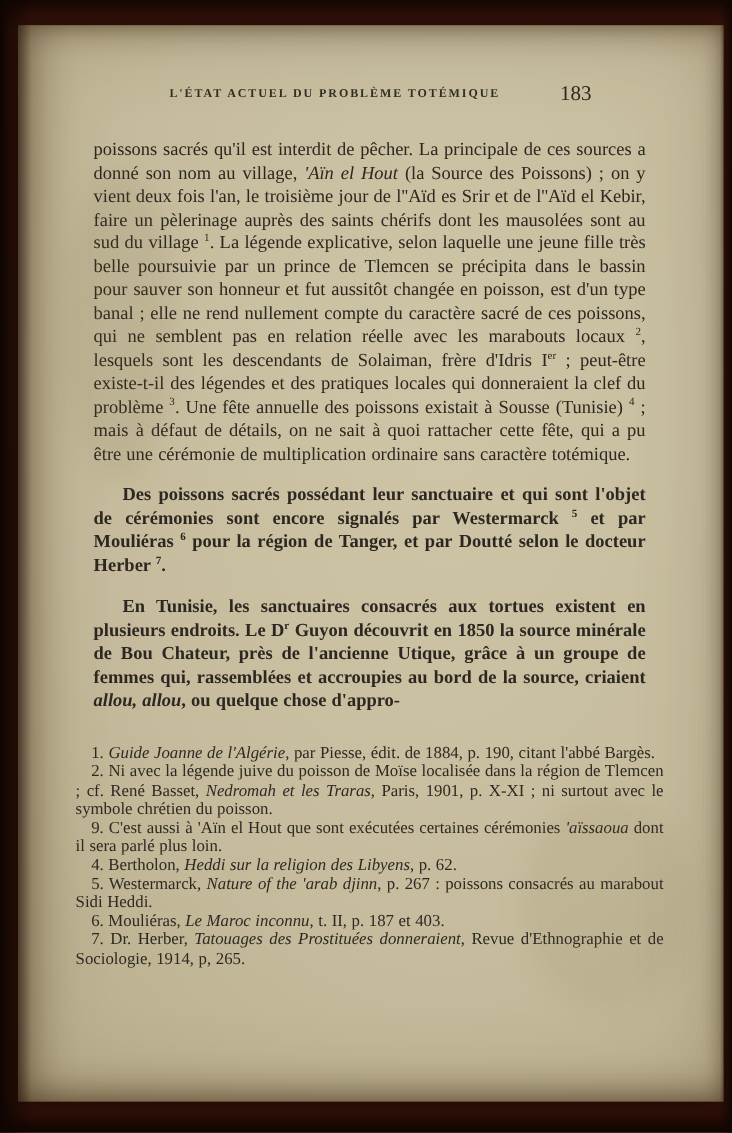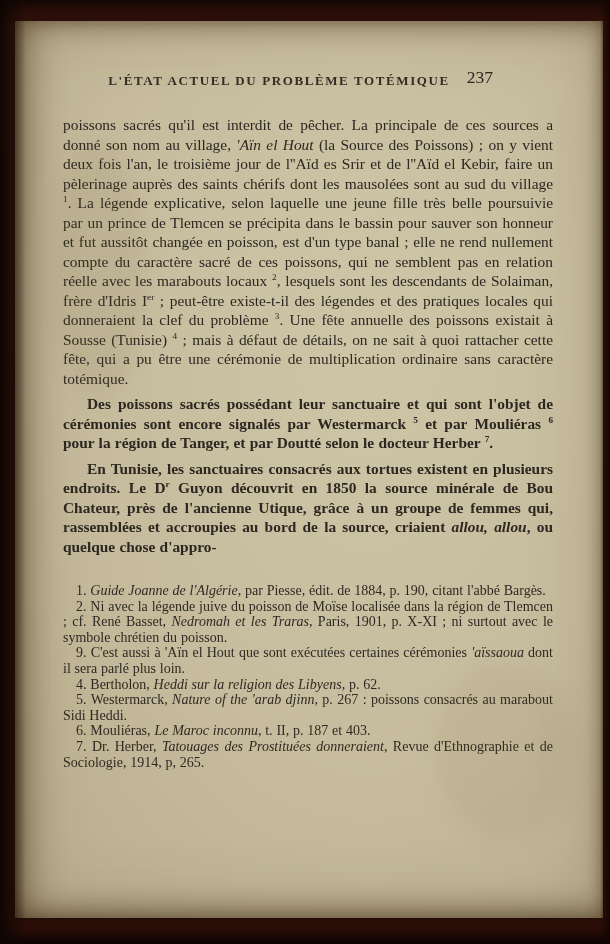--- a/index.html
+++ b/index.html
@@ -62,41 +62,41 @@
   .stain.a { left: 40px; top: 120px; width: 90px; height: 260px; background: rgba(120,95,55,0.10); }
   .stain.b { left: 420px; top: 640px; width: 140px; height: 180px; background: rgba(120,95,55,0.08); }
 
   .page-header {
     position: relative;
     margin: 52px 48px 0 48px;
     height: 22px;
   }
   .running-title {
     text-align: center;
-    font-size: 13px;
+    font-size: 10px;
     font-weight: bold;
     letter-spacing: 1.6px;
     color: #332d24;
     padding-right: 60px;
     white-space: nowrap;
   }
   .page-number {
     position: absolute;
     right: 62px;
     top: -6px;
     font-size: 17.5px;
     color: #2c2720;
   }
 
   .text-block {
     margin: 20px 48px 0 48px;
     width: 490px;
   }
   .para {
-    margin: 0;
+    margin: 15px;
     font-size: 15.4px;
     line-height: 19.5px;
     text-align: justify;
     hyphens: auto;
     word-spacing: 0.4px;
   }
   .para.indent { text-indent: 24px; margin-top: 6px; font-weight: bold; }
   .para.first  { text-indent: 0; }
   sup {
     font-size: 0.6em;
@@ -121,21 +121,21 @@
 </head>
 <body>
 
 <div class="scan">
   <div class="page">
     <div class="stain a"></div>
     <div class="stain b"></div>
 
     <header class="page-header">
       <div class="running-title">L'ÉTAT ACTUEL DU PROBLÈME TOTÉMIQUE</div>
-      <div class="page-number">237</div>
+      <div class="page-number">183</div>
     </header>
 
     <main class="text-block">
       <p class="para first"><span>poissons sacrés qu'il est interdit de pêcher. La principale de ces sources a donné son nom au village, </span><span class="it">'Aïn el Hout</span><span> (la Source des Poissons) ; on y vient deux fois l'an, le troisième jour de l''Aïd es Srir et de l''Aïd el Kebir, faire un pèlerinage auprès des saints chérifs dont les mausolées sont au sud du village </span><sup>1</sup><span>. La légende explicative, selon laquelle une jeune fille très belle poursuivie par un prince de Tlemcen se précipita dans le bassin pour sauver son honneur et fut aussitôt changée en poisson, est d'un type banal ; elle ne rend nullement compte du caractère sacré de ces poissons, qui ne semblent pas en relation réelle avec les marabouts locaux </span><sup>2</sup><span>, lesquels sont les descendants de Solaiman, frère d'Idris I</span><sup>er</sup><span> ; peut-être existe-t-il des légendes et des pratiques locales qui donneraient la clef du problème </span><sup>3</sup><span>. Une fête annuelle des poissons existait à Sousse (Tunisie) </span><sup>4</sup><span> ; mais à défaut de détails, on ne sait à quoi rattacher cette fête, qui a pu être une cérémonie de multiplication ordinaire sans caractère totémique.</span></p>
       <p class="para indent"><span>Des poissons sacrés possédant leur sanctuaire et qui sont l'objet de cérémonies sont encore signalés par Westermarck </span><sup>5</sup><span> et par Mouliéras </span><sup>6</sup><span> pour la région de Tanger, et par Doutté selon le docteur Herber </span><sup>7</sup><span>.</span></p>
       <p class="para indent"><span>En Tunisie, les sanctuaires consacrés aux tortues existent en plusieurs endroits. Le D</span><sup>r</sup><span> Guyon découvrit en 1850 la source minérale de Bou Chateur, près de l'ancienne Utique, grâce à un groupe de femmes qui, rassemblées et accroupies au bord de la source, criaient </span><span class="it">allou, allou</span><span>, ou quelque chose d'appro-</span></p>
 
       <section class="footnotes">
         <p class="fn"><span>1. </span><span class="it">Guide Joanne de l'Algérie</span><span>, par Piesse, édit. de 1884, p. 190, citant l'abbé Bargès.</span></p>
         <p class="fn"><span>2. Ni avec la légende juive du poisson de Moïse localisée dans la région de Tlemcen ; cf. René Basset, </span><span class="it">Nedromah et les Traras</span><span>, Paris, 1901, p. X-XI ; ni surtout avec le symbole chrétien du poisson.</span></p>

